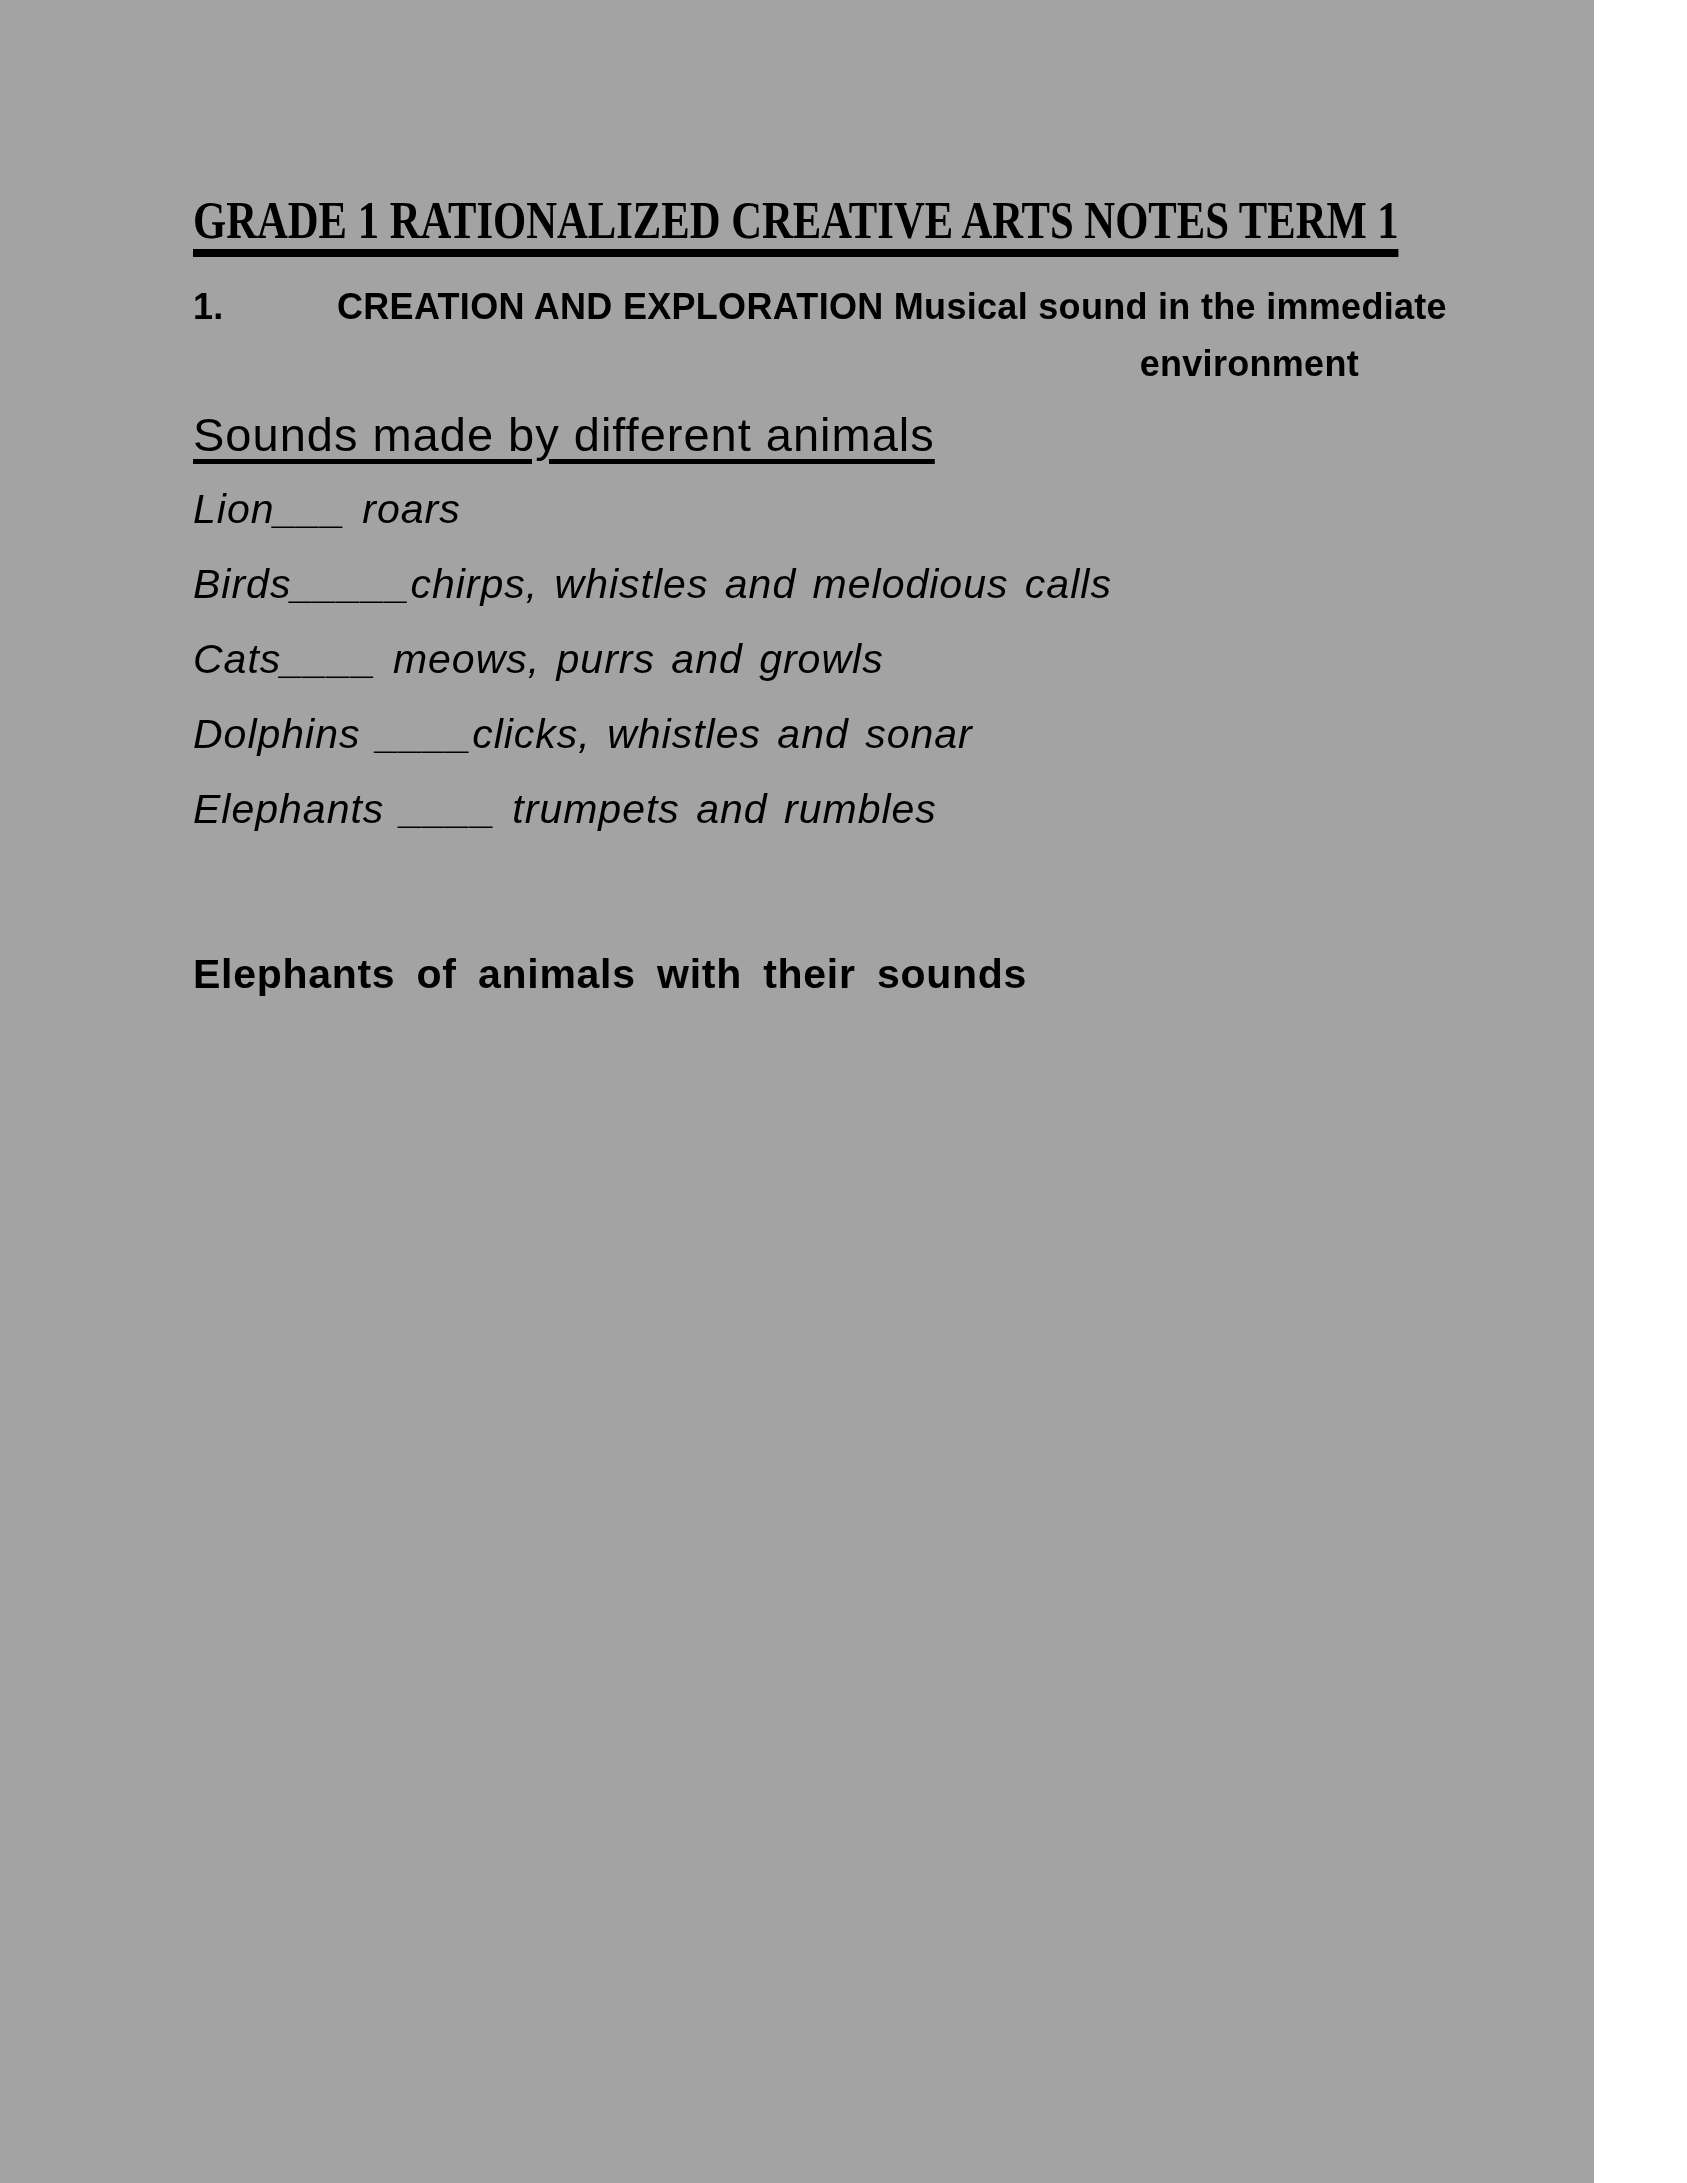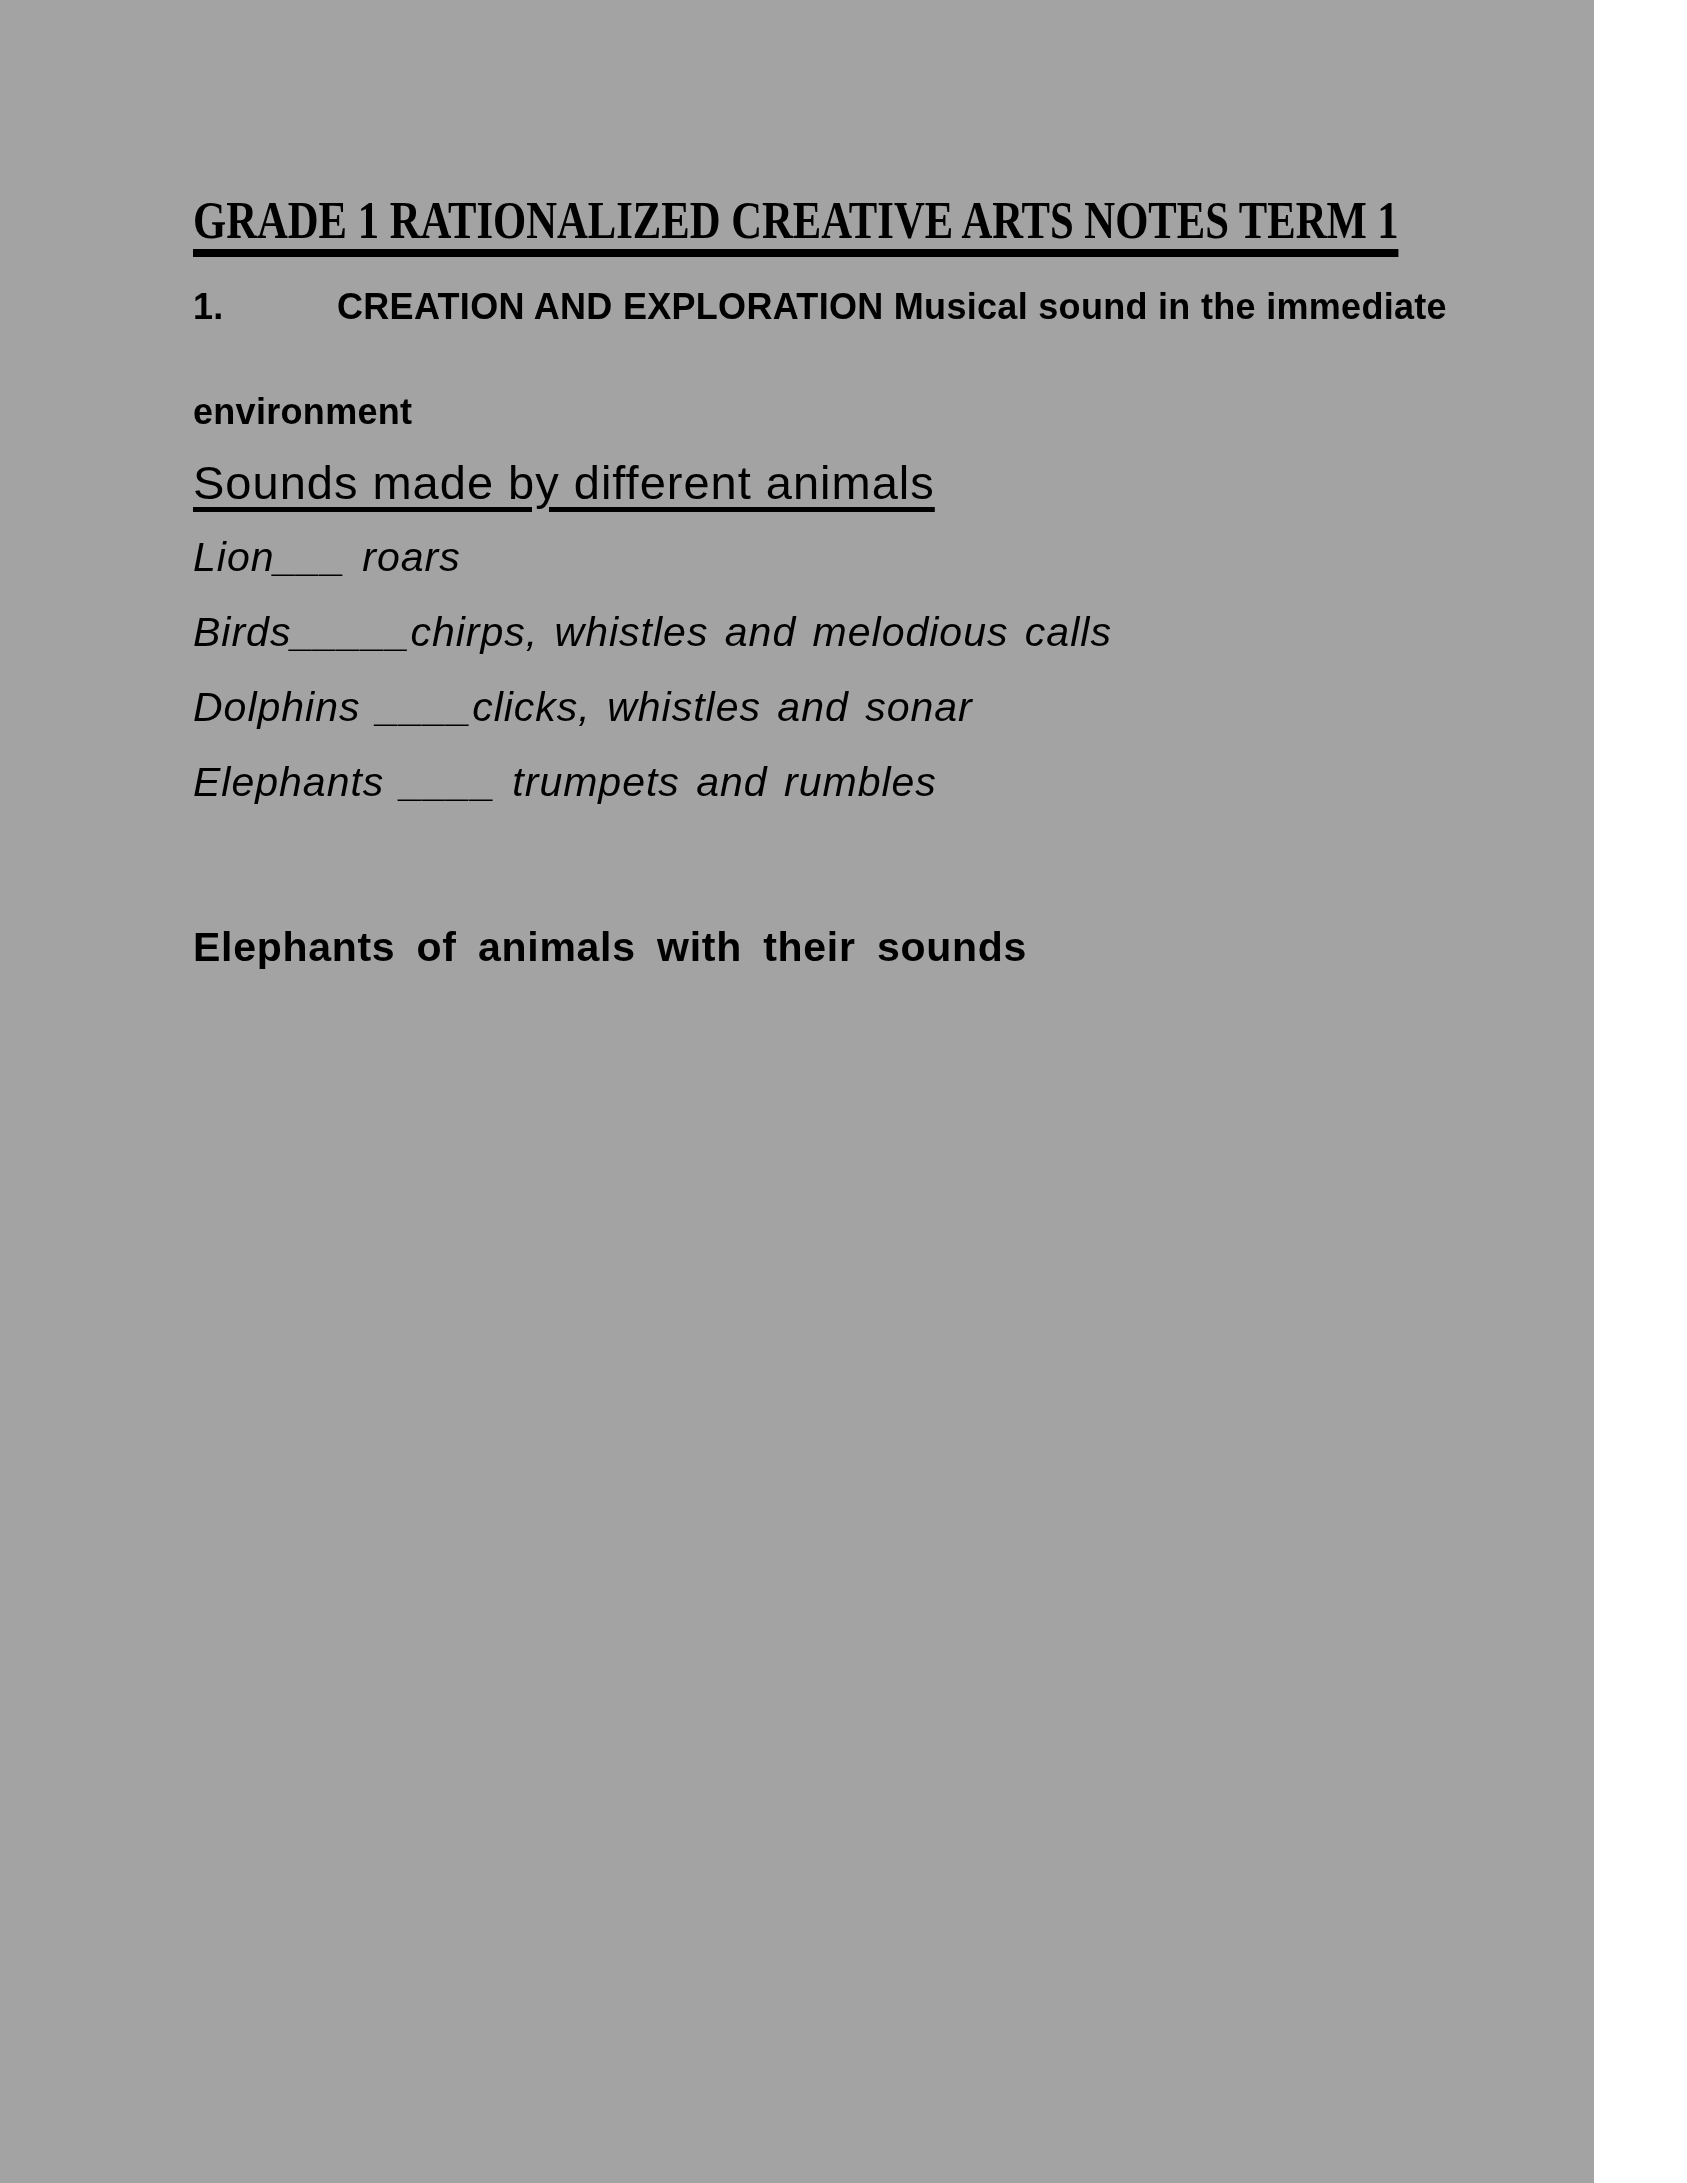--- a/index.html
+++ b/index.html
@@ -47,22 +47,21 @@
   .heading-line1 {
     text-align: justify;
     text-align-last: justify;
     white-space: nowrap;
   }
   .tab-number {
     display: inline-block;
     width: 144px;
   }
   .heading-line2 {
-    text-align: left;
-    margin-top: 48px;
+    text-align: right;
   }
   
   .subtitle-line {
     margin-top: 5.3px;
     font-size: 47px;
     line-height: 75px;
     letter-spacing: 1px;
   }
   .subtitle-text {
     text-decoration: underline;
@@ -101,19 +100,20 @@
     <div class="heading-line1"><span class="tab-number">1.</span><span>CREATION AND EXPLORATION Musical sound in the immediate</span></div>
     <div class="heading-line2">environment</div>
   </div>
 
   <div class="subtitle-line">
     <span class="subtitle-text">Sounds made by different animals</span>
   </div>
 
   <div class="sound-line">Lion___ roars</div>
   <div class="sound-line">Birds_____chirps, whistles and melodious calls</div>
+  <div class="sound-line">Cats____ meows, purrs and growls</div>
   <div class="sound-line">Dolphins ____clicks, whistles and sonar</div>
   <div class="sound-line">Elephants ____ trumpets and rumbles</div>
 
   <div class="pictures-heading">Elephants of animals with their sounds</div>
 
 </div>
 
 
 </body></html>

